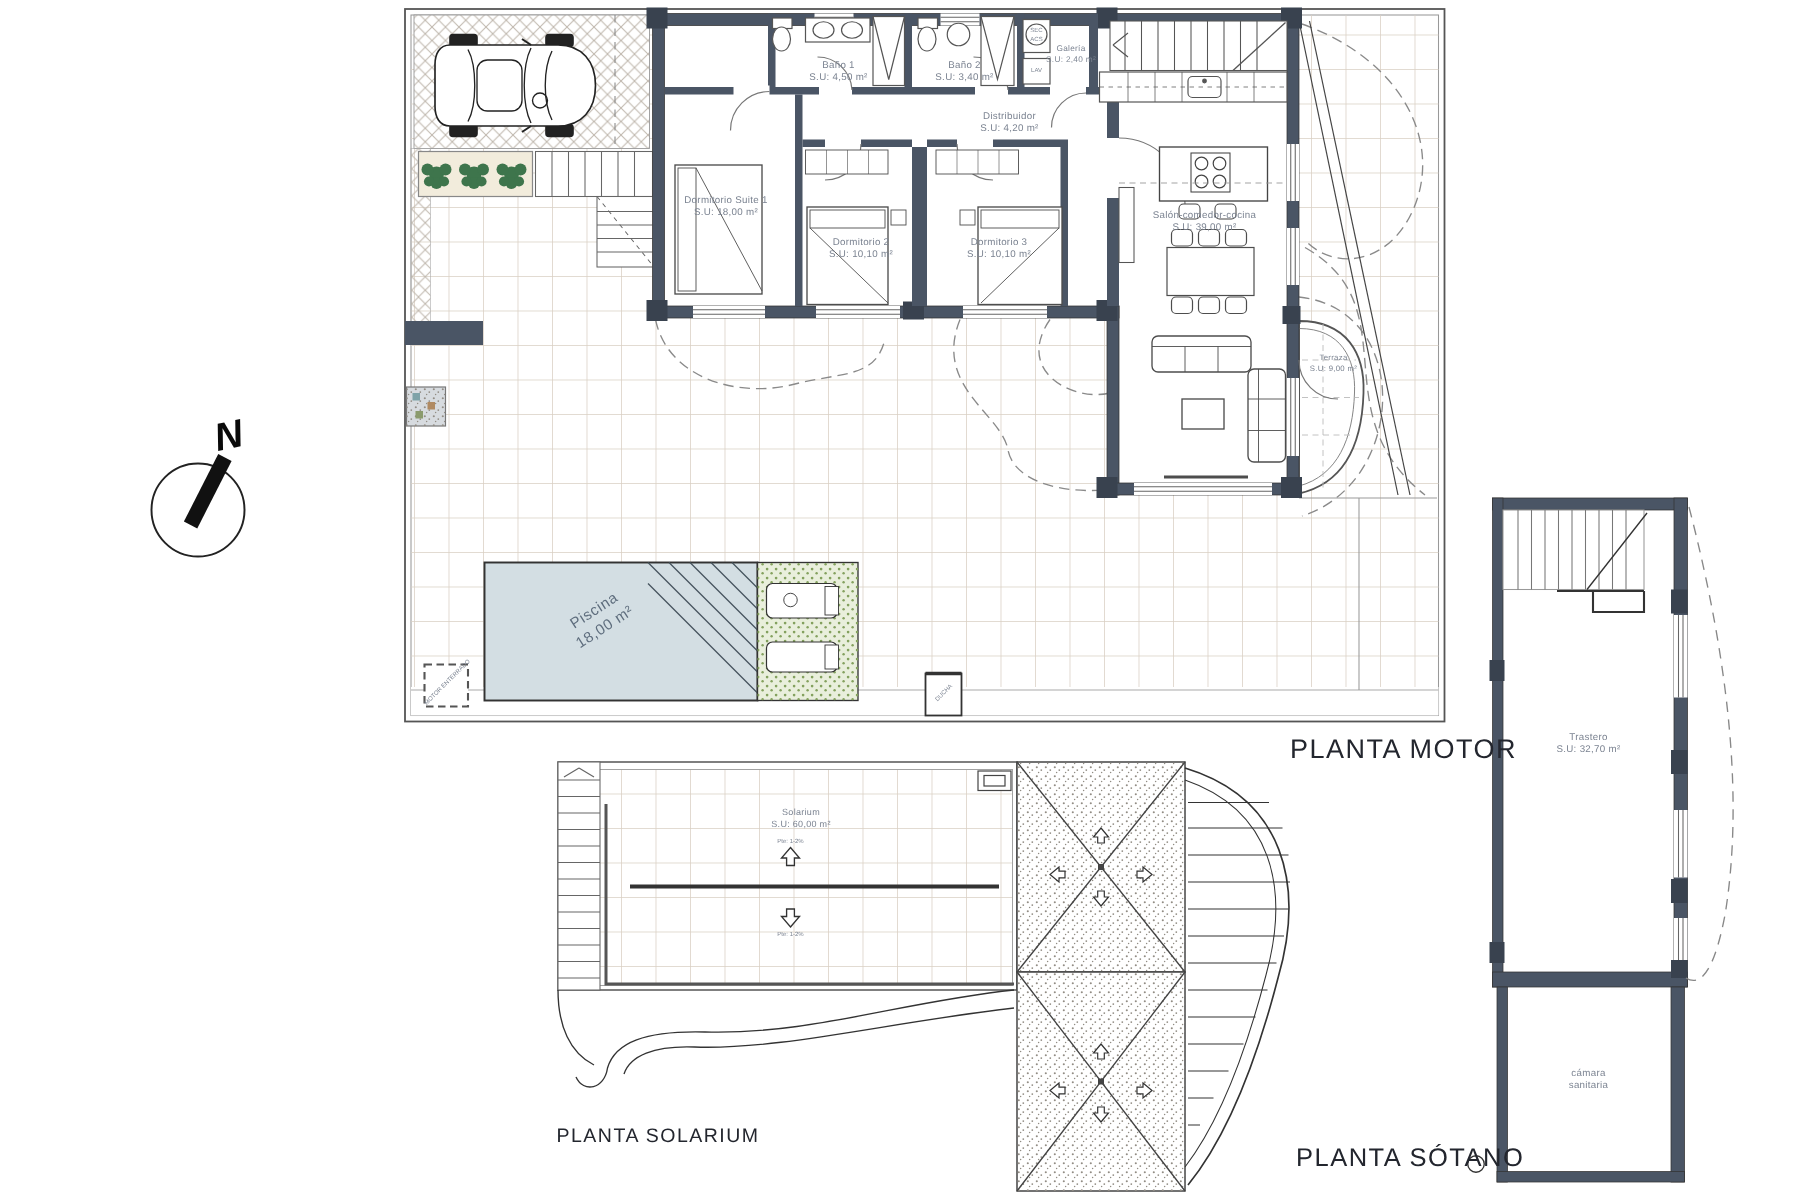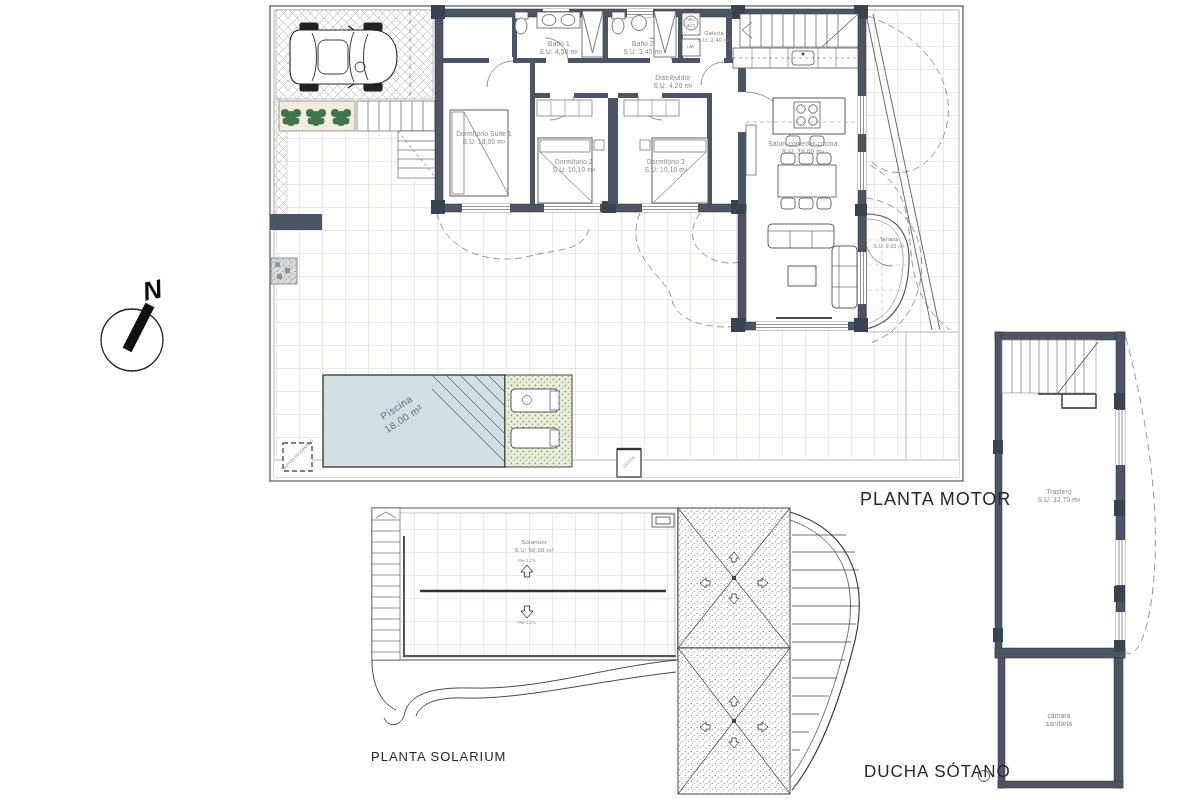--- a/index.html
+++ b/index.html
@@ -448,21 +448,21 @@
 
     <path d="M1126,338 Q1168,500 1150,610 Q1140,662 1124,652" fill="none" stroke="#888" stroke-width="0.9" stroke-dasharray="7 5"></path>
     <circle cx="984" cy="776" r="5.5" fill="none" stroke="#333" stroke-width="0.9"></circle>
   </g>
 </svg>
 
 <div class="north" style="left:143px;top:275px;">N</div>
 
 <div class="title" style="left:860px;top:489px;">PLANTA MOTOR</div>
 <div class="title" style="left:351px;top:749px;font-size:13px;margin-left:20px;">PLANTA SOLARIUM</div>
-<div class="title" style="left:864px;top:762px;font-size:17px;">DUCHA SÓTANO</div>
+<div class="title" style="left:864px;top:762px;font-size:17px;">PLANTA SÓTANO</div>
 
 <div class="lbl" style="left:444px;top:130px;width:80px;">
   <span class="nm">Dormitorio Suite 1</span>
   <span class="ar">S.U: 18,00 m²</span>
 </div>
 <div class="lbl" style="left:539px;top:158px;width:70px;">
   <span class="nm">Dormitorio 2</span>
   <span class="ar">S.U: 10,10 m²</span>
 </div>
 <div class="lbl" style="left:631px;top:158px;width:70px;">

